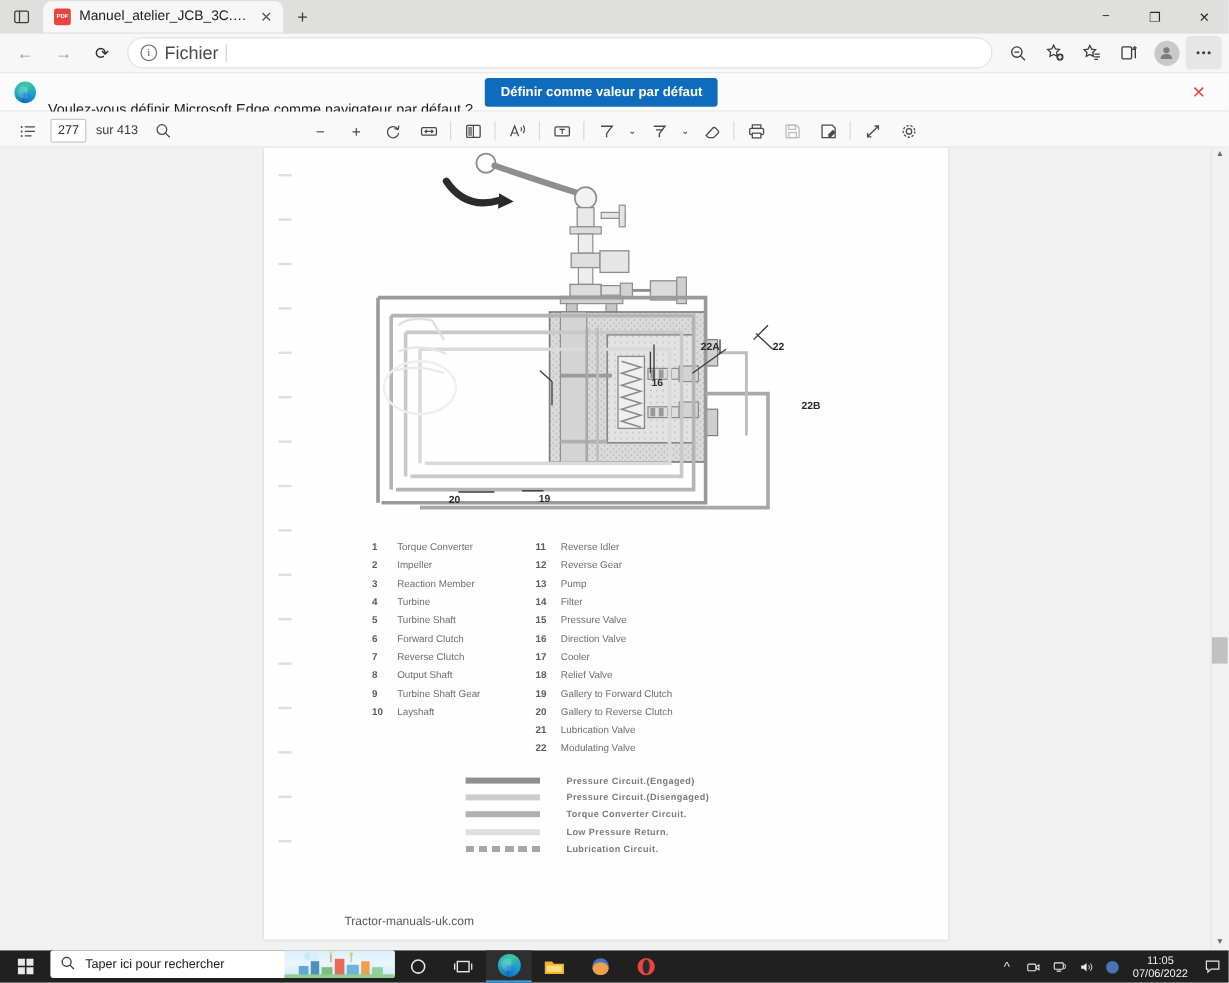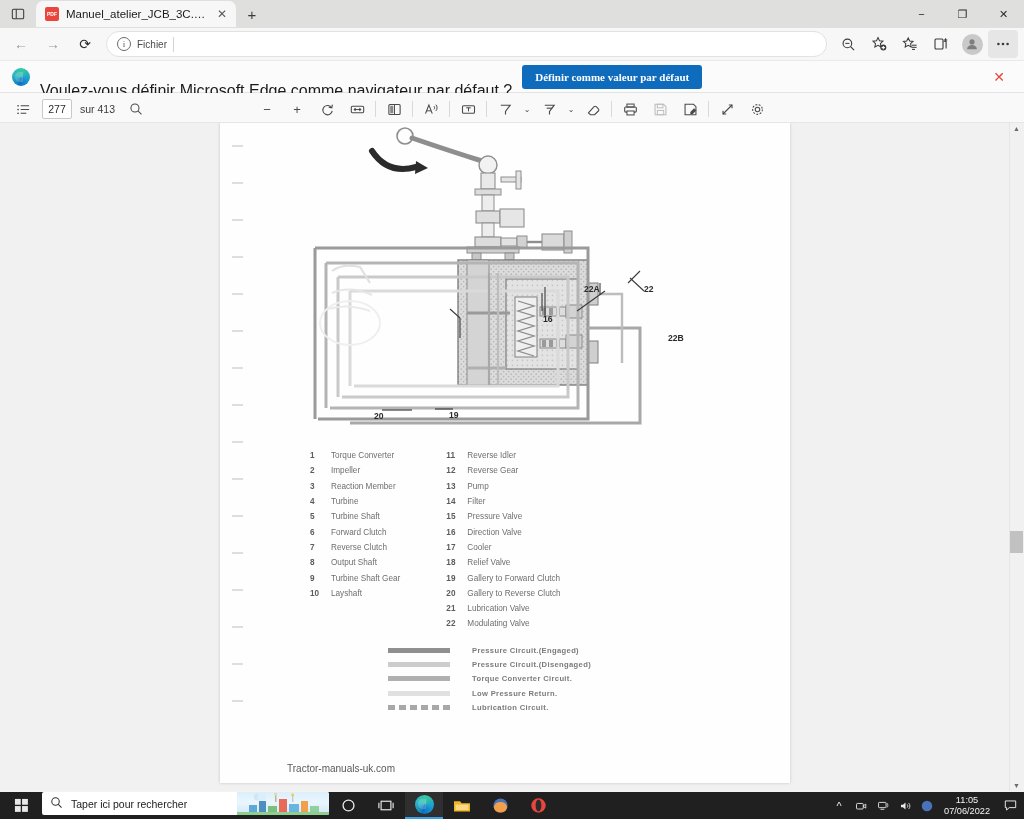--- a/index.html
+++ b/index.html
@@ -51,45 +51,45 @@
             color:#9a9a9a; font-size:14px; border-radius:4px; flex-shrink:0;}
   .navbtn.active { color:#2b2b2b; }
   .omnibox {
     flex:1; height:26px; background:#ffffff; border-radius:13px;
     display:flex; align-items:center; padding:0 8px 0 10px; gap:6px;
     font-size:11.5px; color:#1b1b1b; margin:0 4px; border:1px solid #e2e2e2;
   }
   .info-icon { width:14px;height:14px;border:1.1px solid #6b6b6b;border-radius:50%;
                font-size:9px;color:#5b5b5b;display:flex;align-items:center;justify-content:center;
                flex-shrink:0; font-family:"Liberation Serif", serif;}
-  .scheme { color:#4b4b4b; font-size:10px; }
+  .scheme { color:#4b4b4b; font-size:15px; }
   .omnidiv { width:1px;height:15px;background:#d3d3d3; }
   .omni-url { color:#2b2b2b; font-size:11.5px; white-space:nowrap; overflow:hidden; }
   .tool-icons { display:flex; align-items:center; gap:1px; }
   .ti { width:30px;height:28px;display:flex;align-items:center;justify-content:center;
         color:#3b3b3b; border-radius:4px; }
   .avatar { width:21px;height:21px;border-radius:50%;background:#c9c9c9;
             display:flex;align-items:center;justify-content:center; }
 
   
   .defaultbar {
     height:33px; background:#fbfbfb; border-top:1px solid #eaeaea;
     border-bottom:1px solid #e3e3e3;
     display:flex; align-items:center; padding:0 12px; gap:10px;
   }
   .edge-logo { width:18px;height:18px;border-radius:50%;
     background:conic-gradient(from 200deg,#0f7fc0,#2fb7c3,#36c7a0,#1a9ad6,#0f6cbd);
     flex-shrink:0; position:relative;}
   .edge-logo:after{content:"";position:absolute;left:3px;top:4px;width:8px;height:10px;
     border-radius:50% 0 0 50%;background:rgba(255,255,255,.18);}
-  .defaultbar .msg { font-size:16px; color:#1b1b1b;margin-top:28px; }
+  .defaultbar .msg { font-size:12px; color:#1b1b1b;margin-top:28px; }
   .defaultbtn {
     background:#0f6cbd; color:#fff; font-size:11px; font-weight:bold;
     padding:6px 13px; border-radius:3px; border:none;
-    font-family:Liberation Serif, serif;
+    font-family:Liberation Sans, sans-serif;
     text-align:right;
   }
   .defaultbar .spacer { flex:1; }
   .bar-close { color:#e8453c; font-size:14px; width:26px; text-align:center; }
 
   
   .pdfbar {
     height:30px; background:#f9f9f9; border-bottom:1px solid #e6e6e6;
     display:flex; align-items:flex-end; position:relative;
   }

